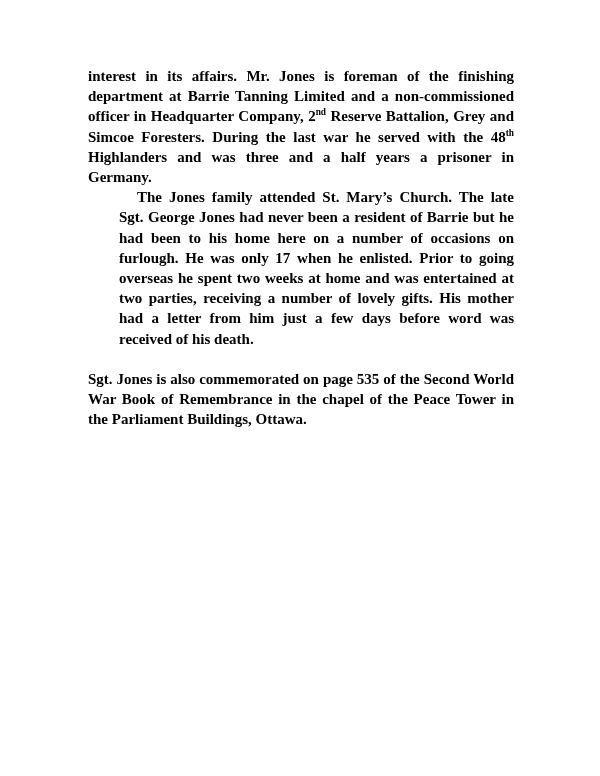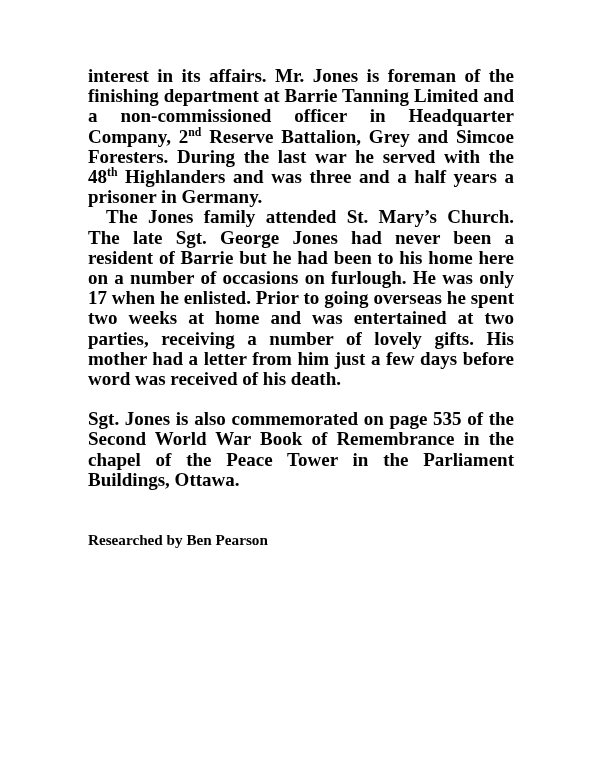--- a/index.html
+++ b/index.html
@@ -22,37 +22,38 @@
     box-sizing: border-box;
   }
   .text-column {
     position: absolute;
     left: 88px;
     top: 66px;
     width: 426px;
   }
   .para {
     margin: 0;
-    font-size: 19px;
+    font-size: 15px;
     line-height: 20.2px;
     font-weight: bold;
     text-align: justify;
     text-justify: inter-word;
     letter-spacing: 0px;
     word-spacing: 0px;
     -webkit-font-smoothing: none;
   }
   .para.no-indent {
     text-indent: 0;
   }
   .para.indent-sm {
     text-indent: 9px;
   }
   .para.indent-md {
     text-indent: 18px;
+    margin-left: 31px;
   }
   .gap-block {
     height: 20px;
   }
   .gap-block-lg {
     height: 40px;
   }
   sup {
     font-size: 0.62em;
     vertical-align: super;
@@ -78,16 +79,15 @@
 
     <p class="para indent-md">The Jones family attended St. Mary’s Church. The late Sgt. George Jones had never been a resident of Barrie but he had been to his home here on a number of occasions on furlough. He was only 17 when he enlisted. Prior to going overseas he spent two weeks at home and was entertained at two parties, receiving a number of lovely gifts. His mother had a letter from him just a few days before word was received of his death.</p>
 
 
     <div class="gap-block"></div>
 
     <p class="para no-indent">Sgt. Jones is also commemorated on page 535 of the Second World War Book of Remembrance in the chapel of the Peace Tower in the Parliament Buildings, Ottawa.</p>
 
     <div class="gap-block-lg"></div>
 
-    <p class="credit">Researched by Ben Pearson</p>
 
   </div>
 </div>
 
 </body></html>

